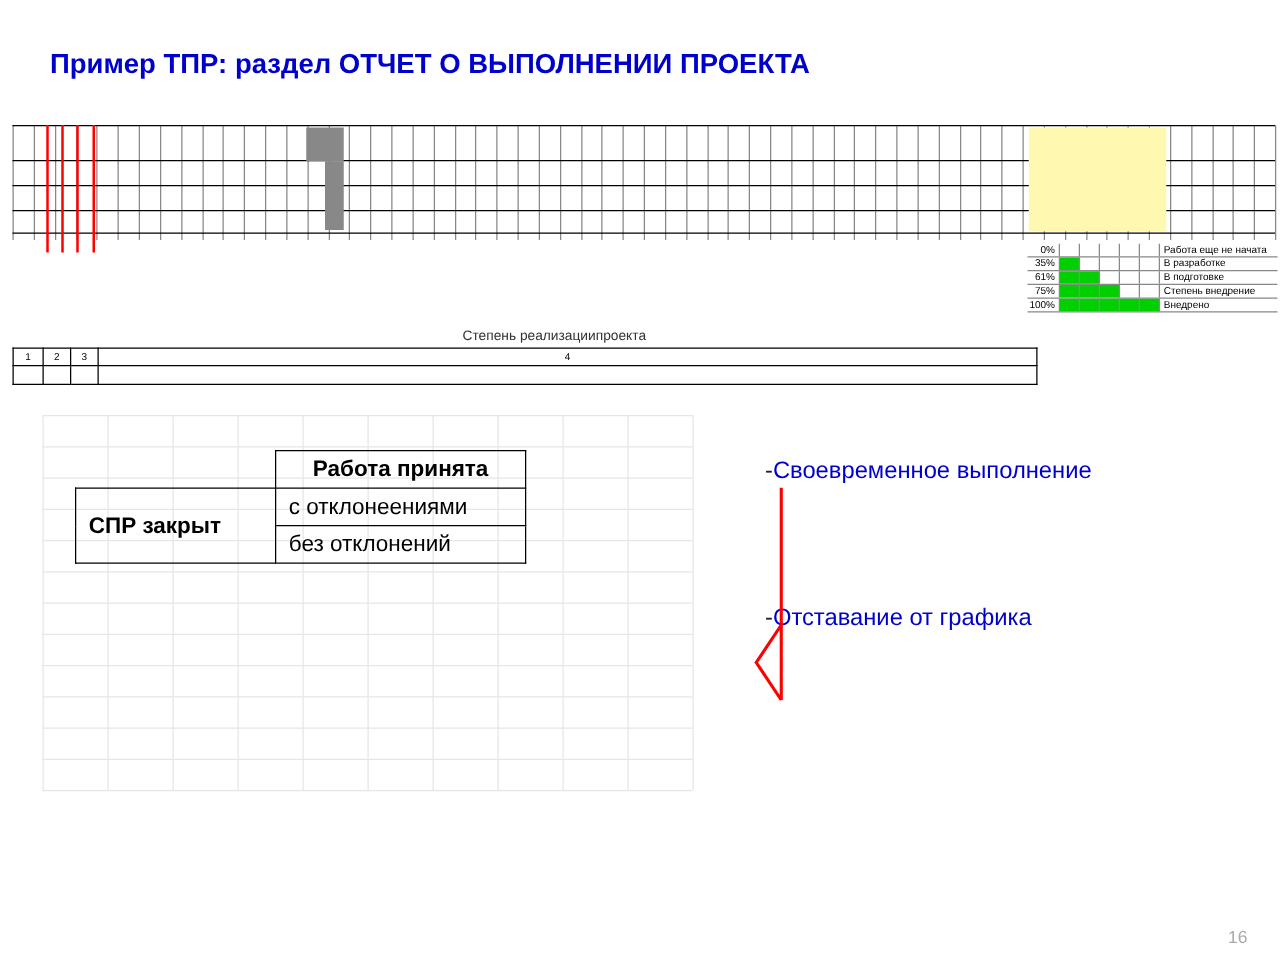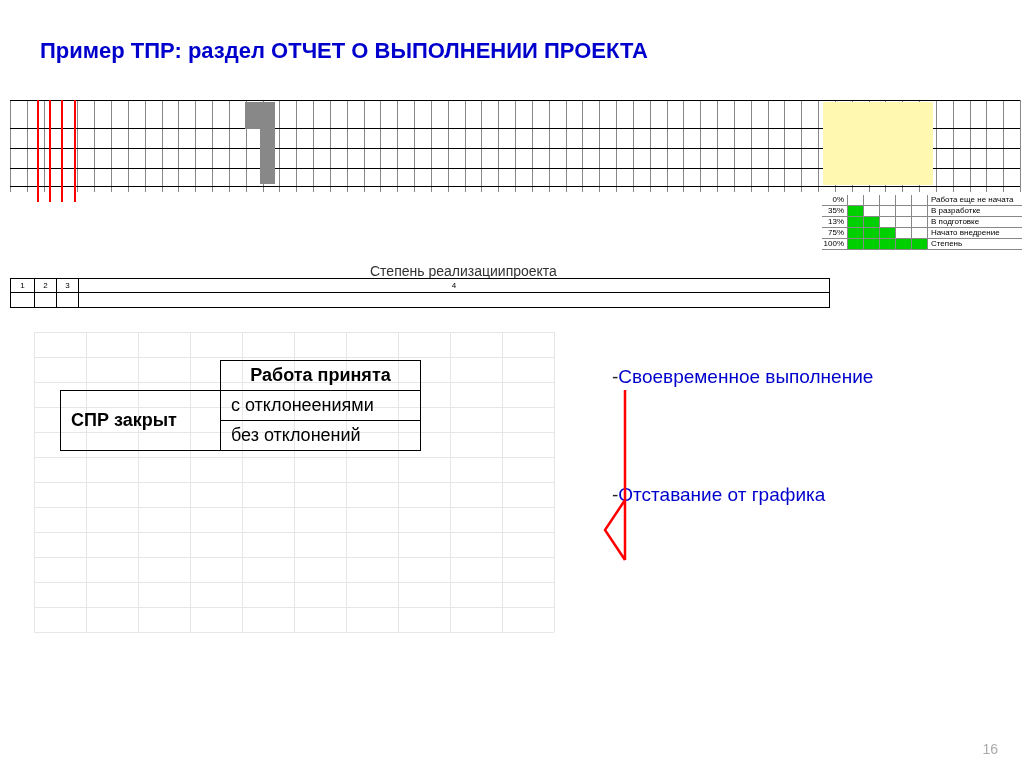--- a/index.html
+++ b/index.html
@@ -21,21 +21,21 @@
   
   .legend-box { position: absolute; top: 195px; left: 822px; width: 200px; font-size: 8px; }
   .legend-row { display: flex; align-items: stretch; height: 11px; border-bottom: 1px solid #888; }
   .legend-pct { width: 26px; text-align: right; padding-right: 3px; border-right: 1px solid #888; }
   .legend-cells { display: flex; }
   .legend-cell { width: 16px; border-right: 1px solid #888; }
   .legend-cell.g { background: #00d000; }
   .legend-text { padding-left: 3px; flex: 1; }
   
   
-  .stepen-label { position: absolute; top: 263px; left: 370px; font-size: 14px; color: #333; }
+  .stepen-label { position: absolute; top: 263px; left: 370px; font-size: 11px; color: #333; }
   .step-table { position: absolute; top: 278px; left: 10px; width: 820px; border-collapse: collapse; }
   .step-table td { border: 1px solid #000; font-size: 8px; text-align: center; height: 14px; }
   .step-table .c1 { width: 24px; }
   .step-table .c2 { width: 22px; }
   .step-table .c3 { width: 22px; }
   .step-table .c4 { }
   .step-table .blank td { height: 15px; }
   
   
   .bg-grid { position: absolute; left: 34px; top: 332px; width: 520px; height: 300px; z-index: -1; }
@@ -168,51 +168,51 @@
       <div class="legend-cells">
         <div class="legend-cell g"></div>
         <div class="legend-cell"></div>
         <div class="legend-cell"></div>
         <div class="legend-cell"></div>
         <div class="legend-cell"></div>
       </div>
       <div class="legend-text">В разработке</div>
     </div>
     <div class="legend-row">
-      <div class="legend-pct">13%</div>
+      <div class="legend-pct">61%</div>
       <div class="legend-cells">
         <div class="legend-cell g"></div>
         <div class="legend-cell g"></div>
         <div class="legend-cell"></div>
         <div class="legend-cell"></div>
         <div class="legend-cell"></div>
       </div>
       <div class="legend-text">В подготовке</div>
     </div>
     <div class="legend-row">
       <div class="legend-pct">75%</div>
       <div class="legend-cells">
         <div class="legend-cell g"></div>
         <div class="legend-cell g"></div>
         <div class="legend-cell g"></div>
         <div class="legend-cell"></div>
         <div class="legend-cell"></div>
       </div>
-      <div class="legend-text">Начато внедрение</div>
+      <div class="legend-text">Степень внедрение</div>
     </div>
     <div class="legend-row">
       <div class="legend-pct">100%</div>
       <div class="legend-cells">
         <div class="legend-cell g"></div>
         <div class="legend-cell g"></div>
         <div class="legend-cell g"></div>
         <div class="legend-cell g"></div>
         <div class="legend-cell g"></div>
       </div>
-      <div class="legend-text">Степень</div>
+      <div class="legend-text">Внедрено</div>
     </div>
   </div>
 
 <div class="stepen-label">Степень реализациипроекта</div>
 
 <table class="step-table">
   <tbody>
       <tr>
     <td class="c1">1</td>
     <td class="c2">2</td>

